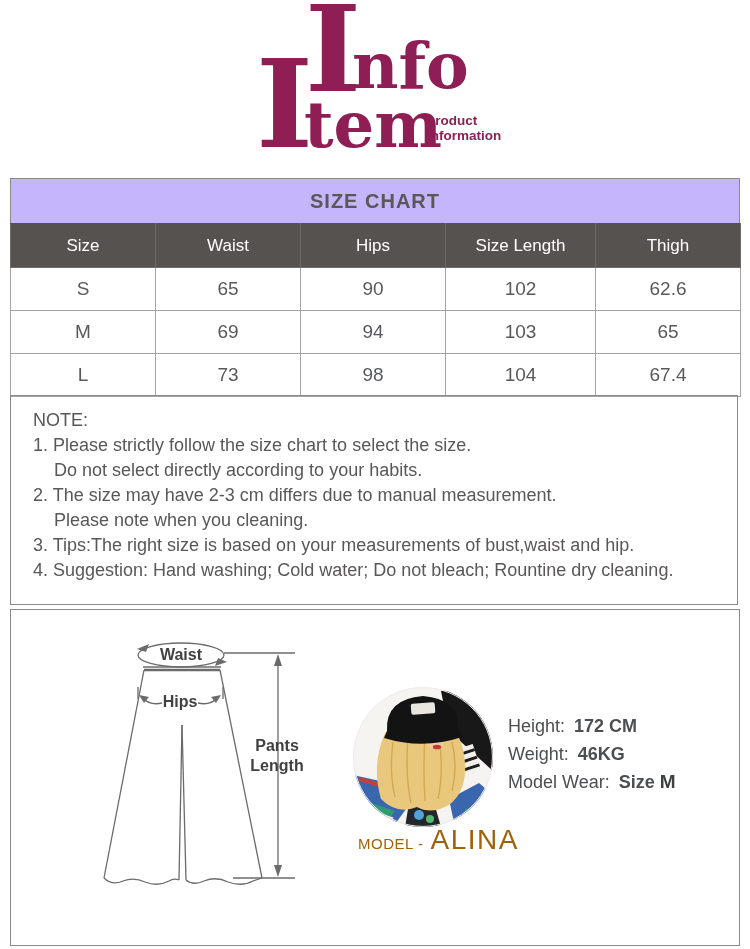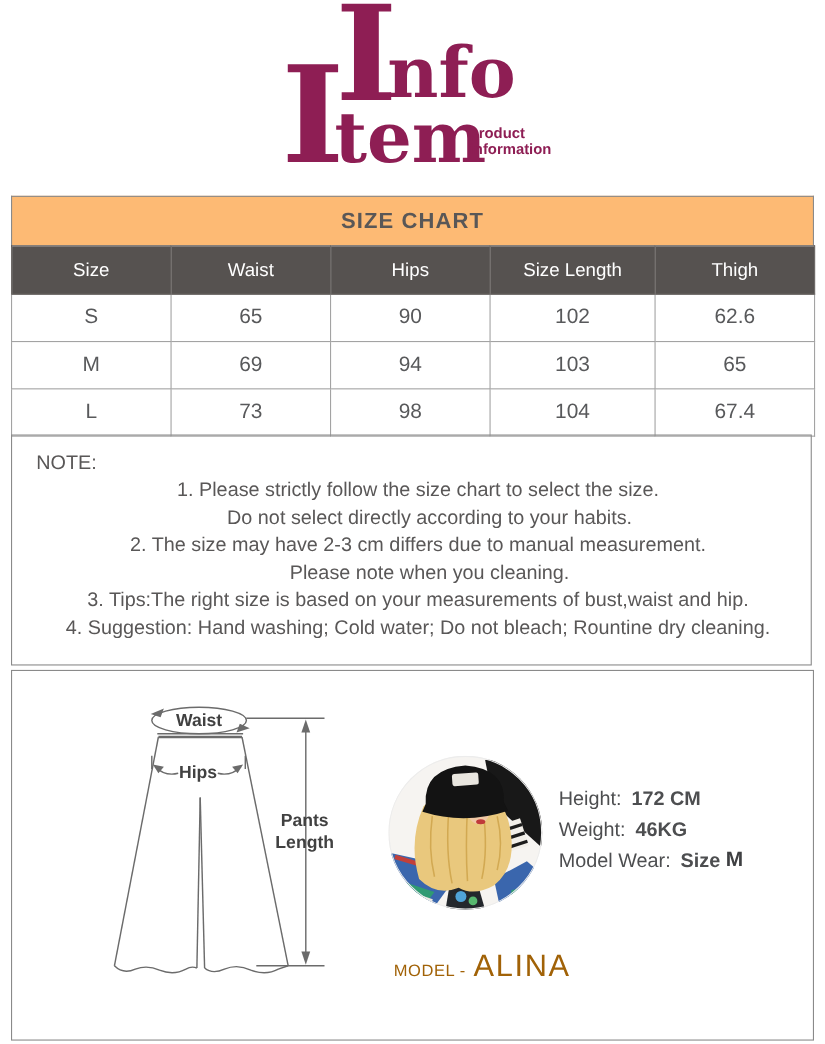--- a/index.html
+++ b/index.html
@@ -7,49 +7,49 @@
         font-family:"Liberation Sans","DejaVu Sans",sans-serif;color:#58595b;}
 
   
   .logo{position:absolute;top:0;left:0;width:750px;height:178px;}
   .logo text{fill:#8e1e54;}
   .logo .serif{font-family:"DejaVu Serif","Liberation Serif",serif;font-weight:bold;}
   .logo .tag{font-family:"Liberation Sans",sans-serif;font-size:13.5px;font-weight:600;}
 
   
   .chart-title{position:absolute;top:178px;left:10px;width:728px;height:44px;line-height:44px;
-    background:#fdba74;border:1px solid #8a8a8a;border-bottom:none;text-align:center;
+    background:#c4b5fd;border:1px solid #8a8a8a;border-bottom:none;text-align:center;
     font-size:20px;font-weight:bold;color:#595757;letter-spacing:1px;}
   table.size-table{position:absolute;top:223px;left:10px;width:730px;border-collapse:collapse;
     table-layout:fixed;}
   table.size-table col.c0,table.size-table col.c1,table.size-table col.c2,table.size-table col.c4{width:145px;}
   table.size-table col.c3{width:150px;}
   table.size-table th{background:#565250;color:#ffffff;font-weight:normal;font-size:17px;
     height:41px;border:1px solid #6e6a68;border-top:1px solid #565250;}
   table.size-table td{background:#fff;text-align:center;font-size:19px;color:#58595b;
     height:40px;border:1px solid #a3a3a3;}
   table.size-table{border:1px solid #8a8a8a;}
 
   
   .note-box{position:absolute;top:395px;left:10px;width:728px;height:210px;box-sizing:border-box;
     border:1px solid #8a8a8a;padding:12px 10px 0 22px;font-size:18px;color:#595757;}
   .note-heading{line-height:25px;}
-  .note-line{line-height:25px;text-align:center;}
+  .note-line{line-height:25px;}
   .note-line.indent{padding-left:21px;}
 
   
   .diagram-box{position:absolute;top:609px;left:10px;width:728px;height:335px;
     border:1px solid #8a8a8a;background:#fff;}
   .pants-svg{position:absolute;left:0;top:0;}
   .pants-svg text{fill:#414141;font-family:"Liberation Sans",sans-serif;font-weight:600;}
   .model-photo{position:absolute;left:342px;top:77px;width:140px;height:140px;}
   .model-caption{position:absolute;left:347px;top:214px;display:flex;align-items:baseline;gap:7px;
     color:#a16207;white-space:nowrap;}
   .model-caption .prefix{font-size:15px;letter-spacing:.5px;}
-  .model-caption .name{font-size:28px;letter-spacing:1.5px;margin-top:38px;}
+  .model-caption .name{font-size:28px;letter-spacing:1.5px;}
   .model-stats{position:absolute;left:497px;top:102px;font-size:18px;color:#4d4e50;}
   .model-stats .row{height:28px;line-height:28px;display:flex;align-items:flex-end;}
   .model-stats .val{margin-left:9px;font-weight:bold;}
   .model-stats .bold{margin-left:5px;font-weight:bold;font-size:19px;color:#3f4042;}
 </style>
 </head>
 <body>
 
 <div class="page">
 

